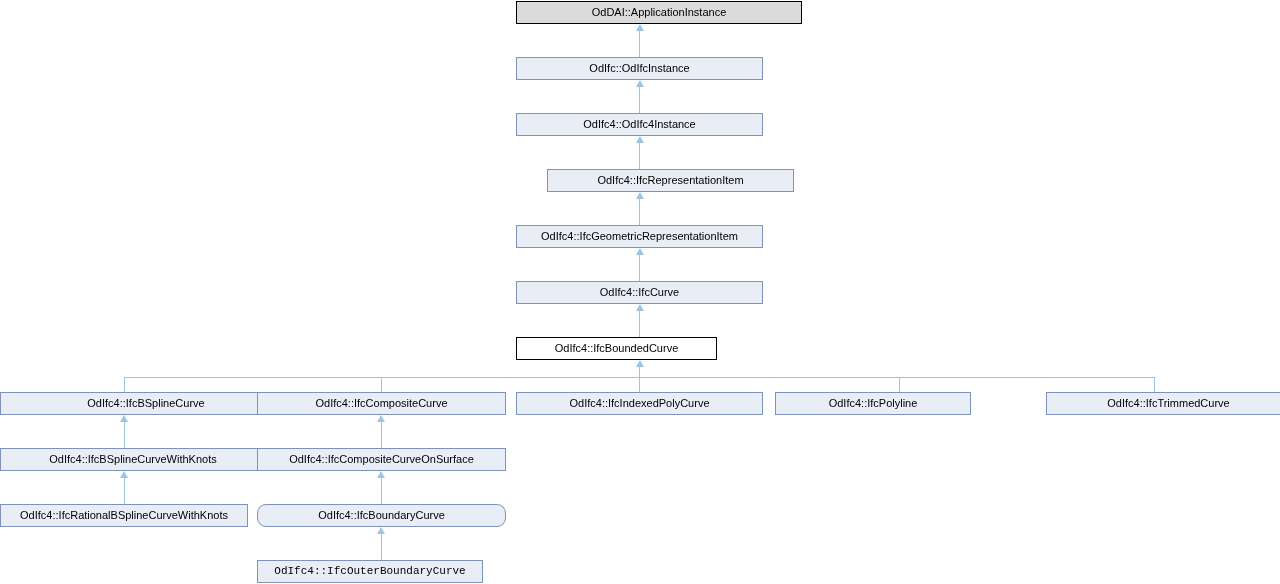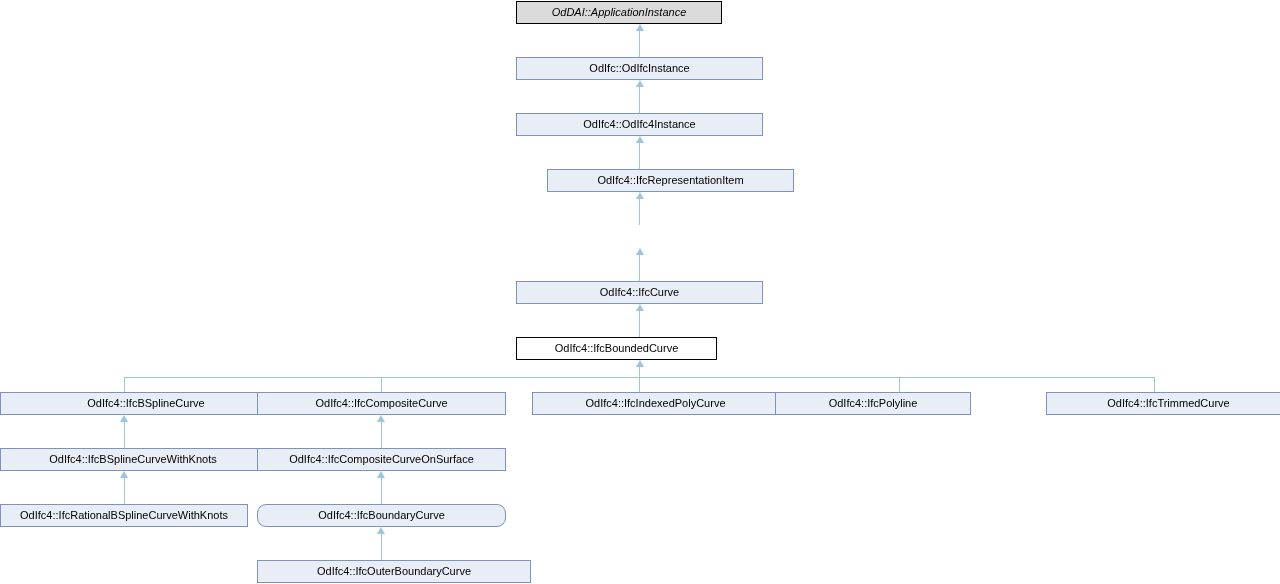--- a/index.html
+++ b/index.html
@@ -32,38 +32,39 @@
     border-left:4px solid transparent;
     border-right:4px solid transparent;
     border-bottom:7px solid var(--edge, #9CC4E3);
   }
 </style>
 </head>
 <body>
 
 <div id="canvas">
 
-  <div class="node root" style="left:516px; top:1px;   width:206px;font-style:italic;">OdDAI::ApplicationInstance</div>
+  <div class="node root" style="left:516px; top:1px;   width:286px;">OdDAI::ApplicationInstance</div>
   <div class="node" style="left:516px; top:57px;  width:247px;text-align:center;">OdIfc::OdIfcInstance</div>
   <div class="node" style="left:516px; top:113px; width:247px;">OdIfc4::OdIfc4Instance</div>
   <div class="node" style="left:516px; top:169px; width:247px;margin-left:31px;">OdIfc4::IfcRepresentationItem</div>
+  <div class="node" style="left:516px; top:225px; width:247px;">OdIfc4::IfcGeometricRepresentationItem</div>
   <div class="node" style="left:516px; top:281px; width:247px;">OdIfc4::IfcCurve</div>
   <div class="node current" style="left:516px; top:337px; width:201px;">OdIfc4::IfcBoundedCurve</div>
 
   <div class="node" style="left:0px;    top:392px; width:292px;">OdIfc4::IfcBSplineCurve</div>
   <div class="node" style="left:257px;  top:392px; width:249px;">OdIfc4::IfcCompositeCurve</div>
-  <div class="node" style="left:516px;  top:392px; width:247px;margin-left:16px;">OdIfc4::IfcIndexedPolyCurve</div>
+  <div class="node" style="left:516px;  top:392px; width:247px;">OdIfc4::IfcIndexedPolyCurve</div>
   <div class="node" style="left:775px;  top:392px; width:196px;">OdIfc4::IfcPolyline</div>
   <div class="node" style="left:1032px; top:392px; width:245px;margin-left:14px;">OdIfc4::IfcTrimmedCurve</div>
 
   <div class="node" style="left:0px;   top:448px; width:266px;">OdIfc4::IfcBSplineCurveWithKnots</div>
   <div class="node" style="left:257px; top:448px; width:249px;">OdIfc4::IfcCompositeCurveOnSurface</div>
   <div class="node" style="left:0px;   top:504px; width:248px;">OdIfc4::IfcRationalBSplineCurveWithKnots</div>
   <div class="node" style="left:257px; top:504px; width:249px;border-radius:9px;">OdIfc4::IfcBoundaryCurve</div>
-  <div class="node" style="left:257px; top:560px; width:274px;">OdIfc4::IfcOuterBoundaryCurve</div>
+  <div class="node" style="left:257px; top:560px; width:226px;font-family:Liberation Mono, monospace;">OdIfc4::IfcOuterBoundaryCurve</div>
 
   <div class="ah" style="left:636px; top:24px;"></div>
   <div class="vl" style="left:639px; top:31px;  height:26px;"></div>
   <div class="ah" style="left:636px; top:80px;"></div>
   <div class="vl" style="left:639px; top:87px;  height:26px;"></div>
   <div class="ah" style="left:636px; top:136px;"></div>
   <div class="vl" style="left:639px; top:143px; height:26px;"></div>
   <div class="ah" style="left:636px; top:192px;"></div>
   <div class="vl" style="left:639px; top:199px; height:26px;"></div>
   <div class="ah" style="left:636px; top:248px;"></div>

